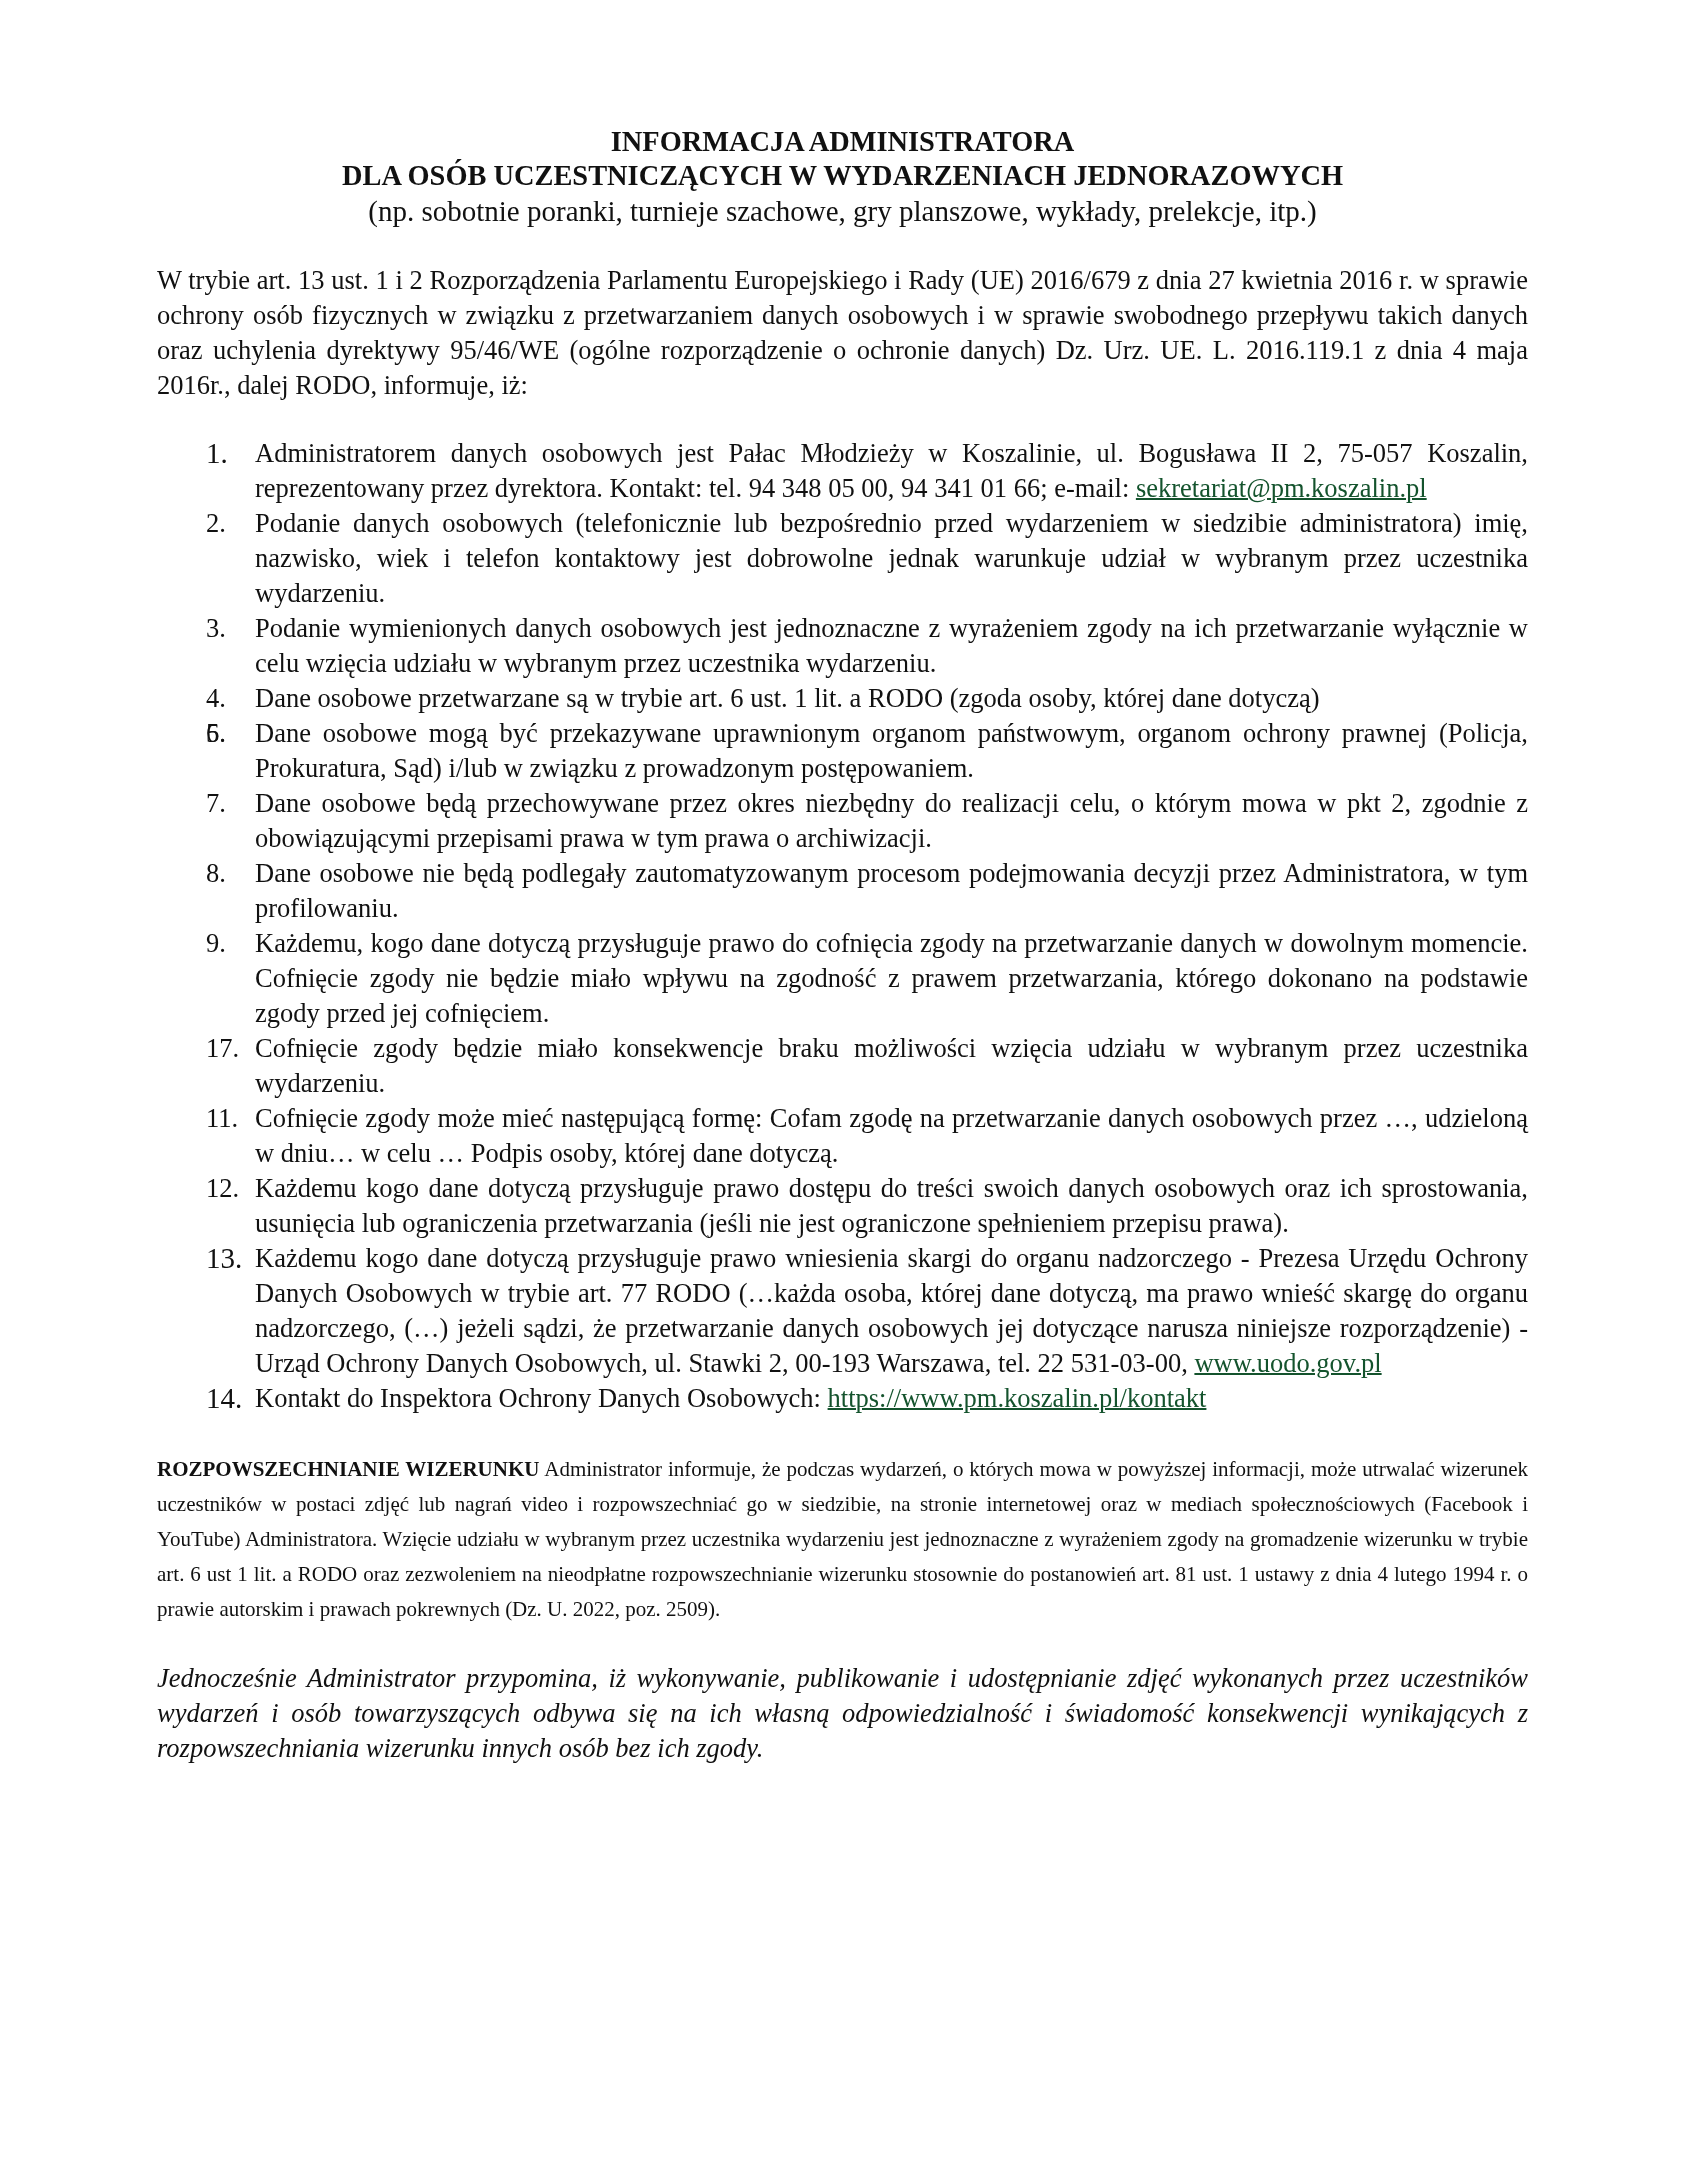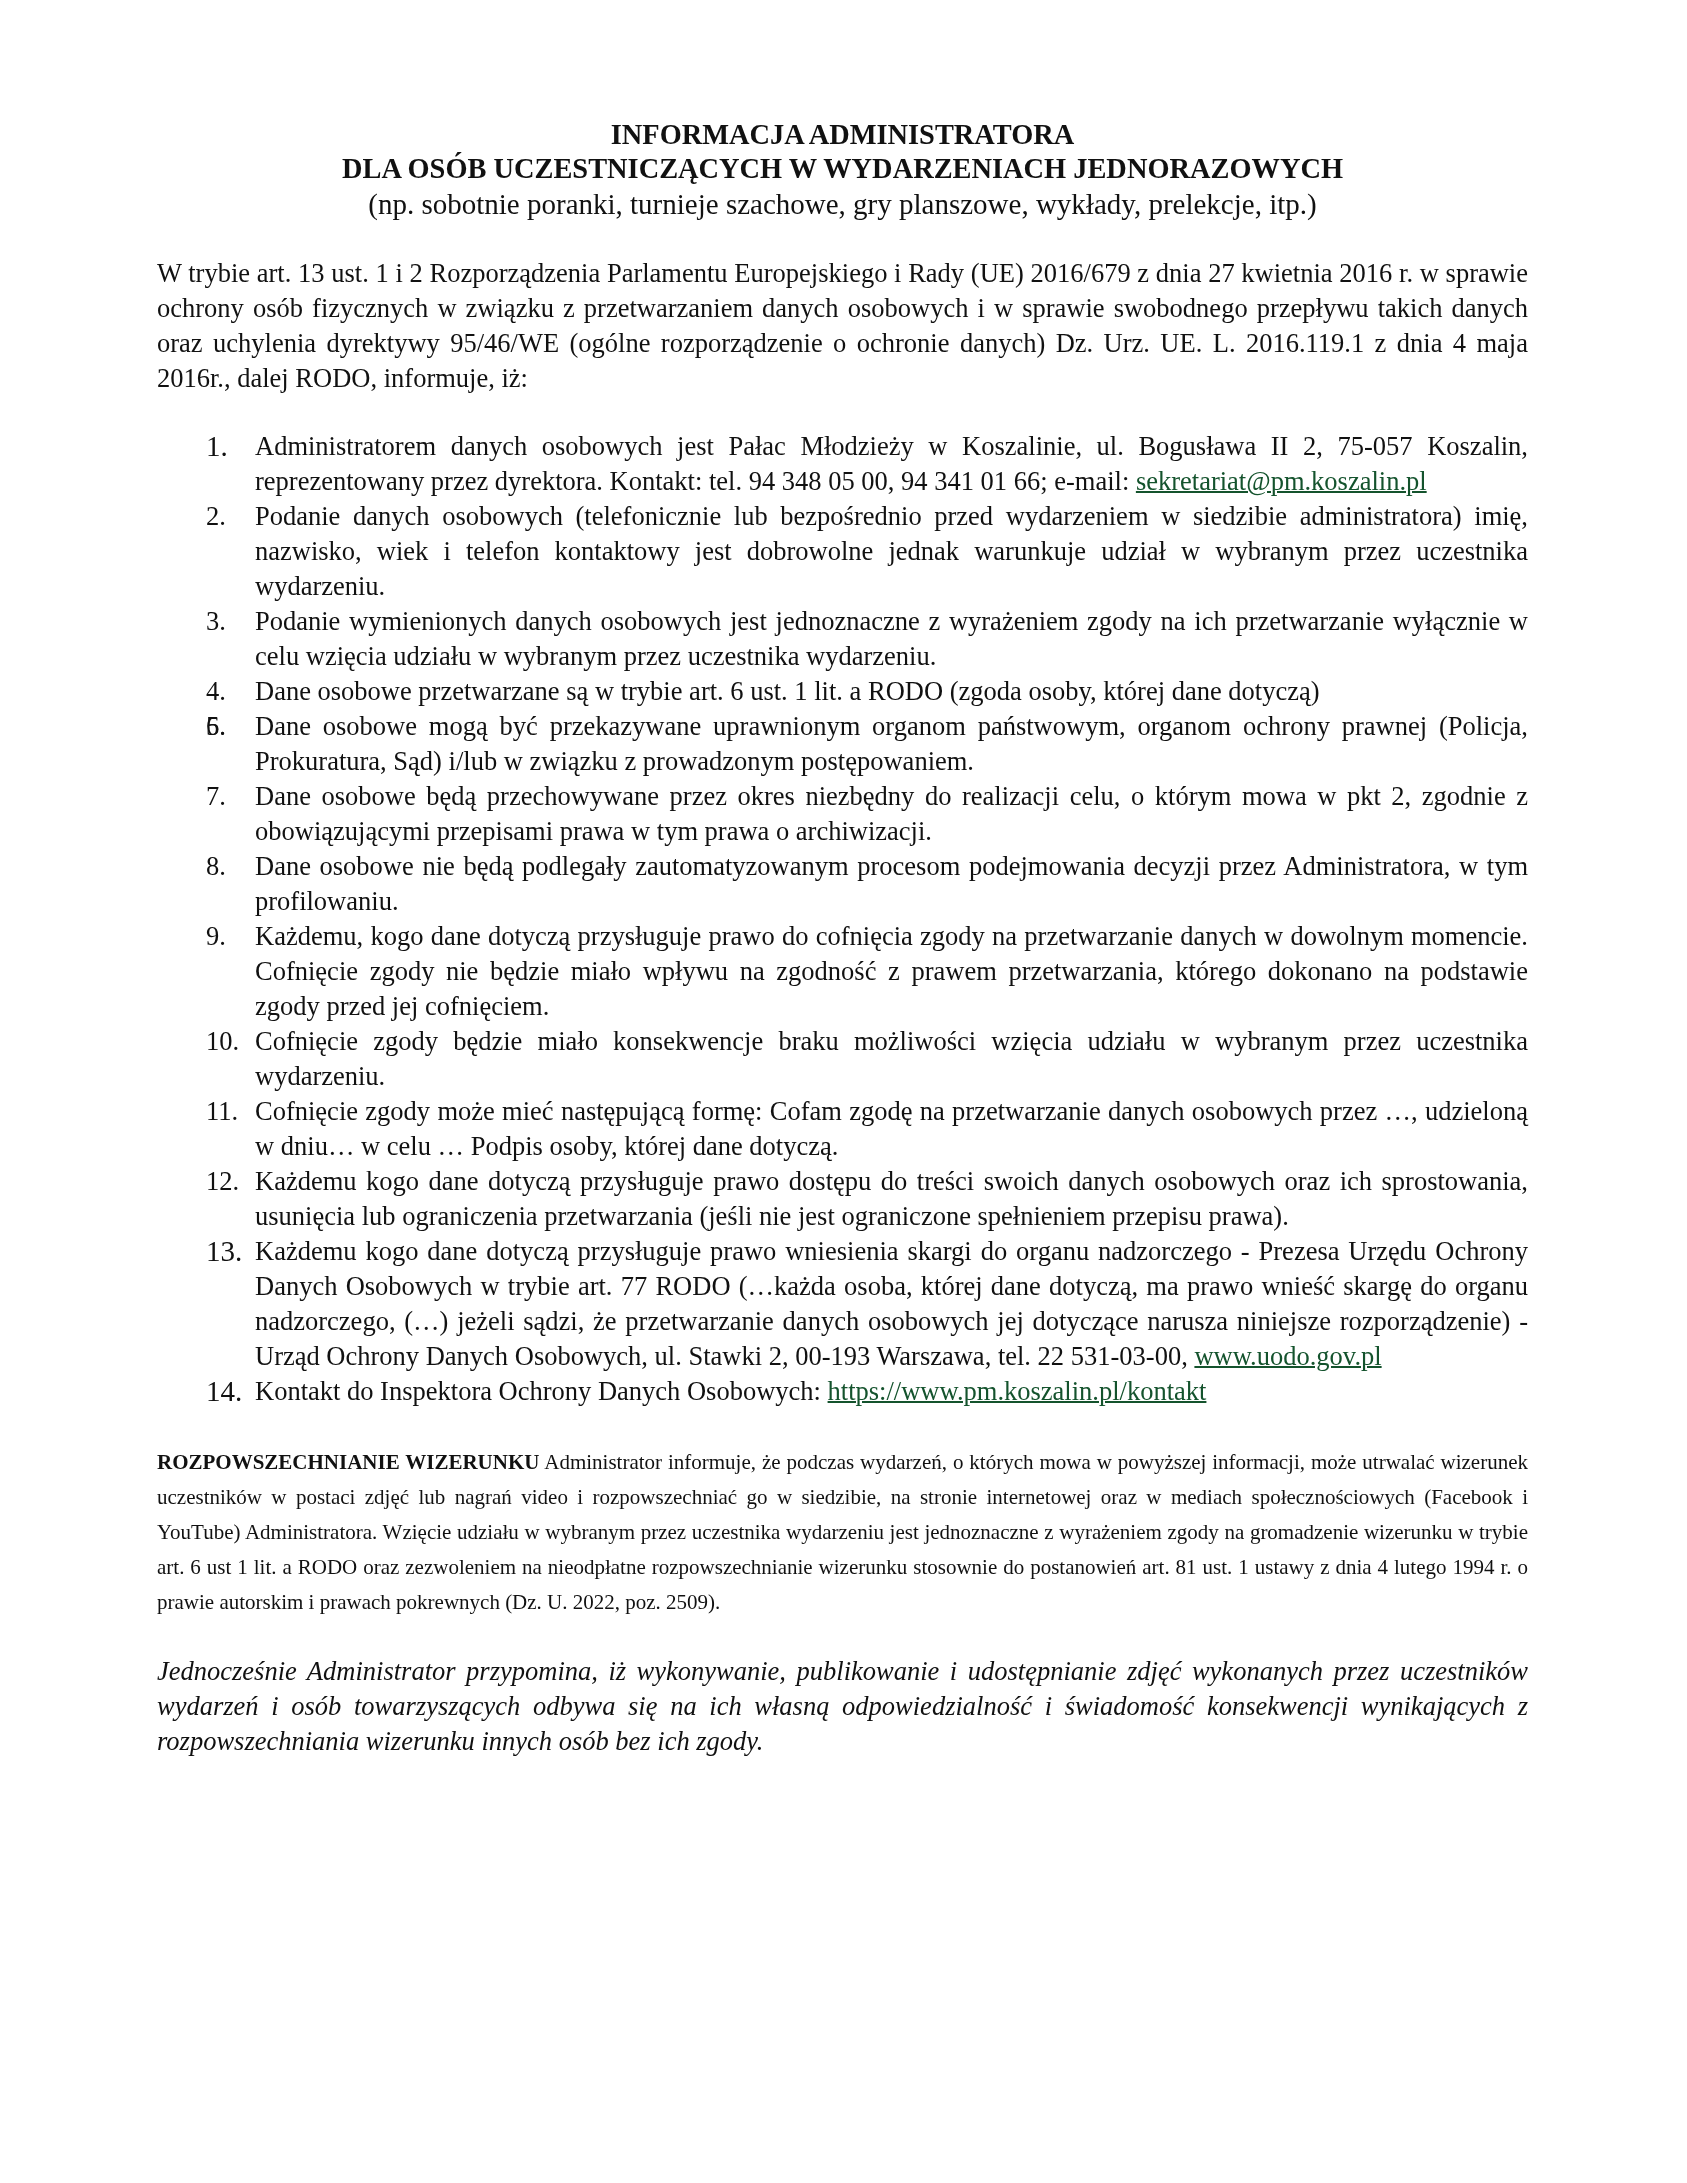--- a/index.html
+++ b/index.html
@@ -10,21 +10,21 @@
       font-family: "Liberation Serif", "DejaVu Serif", serif;
       color: #111111;
       overflow: hidden;
     }
     .page {
       position: absolute;
       left: 157px;
       top: 118px;
       width: 1371px;
     }
-    .title-block { text-align: center; }
+    .title-block { text-align: center; margin-top: 7px; }
     .title-line {
       font-weight: bold;
       font-size: 28.4px;
       line-height: 34px;
       margin: 0;
     }
     .subtitle {
       font-size: 29px;
       line-height: 37px;
       margin: 0;
@@ -117,21 +117,21 @@
     </li>
     <li>
       <span class="num">8.</span>
       <span>Dane osobowe nie będą podlegały zautomatyzowanym procesom podejmowania decyzji przez Administratora, w tym profilowaniu.</span>
     </li>
     <li>
       <span class="num">9.</span>
       <span>Każdemu, kogo dane dotyczą przysługuje prawo do cofnięcia zgody na przetwarzanie danych w dowolnym momencie. Cofnięcie zgody nie będzie miało wpływu na zgodność z prawem przetwarzania, którego dokonano na podstawie zgody przed jej cofnięciem.</span>
     </li>
     <li>
-      <span class="num">10.</span>
+      <span class="num">17.</span>
       <span>Cofnięcie zgody będzie miało konsekwencje braku możliwości wzięcia udziału w wybranym przez uczestnika wydarzeniu.</span>
     </li>
     <li>
       <span class="num">11.</span>
       <span>Cofnięcie zgody może mieć następującą formę: Cofam zgodę na przetwarzanie danych osobowych przez …, udzieloną w dniu… w celu … Podpis osoby, której dane dotyczą.</span>
     </li>
     <li>
       <span class="num">12.</span>
       <span>Każdemu kogo dane dotyczą przysługuje prawo dostępu do treści swoich danych osobowych oraz ich sprostowania, usunięcia lub ograniczenia przetwarzania (jeśli nie jest ograniczone spełnieniem przepisu prawa).</span>
     </li>

